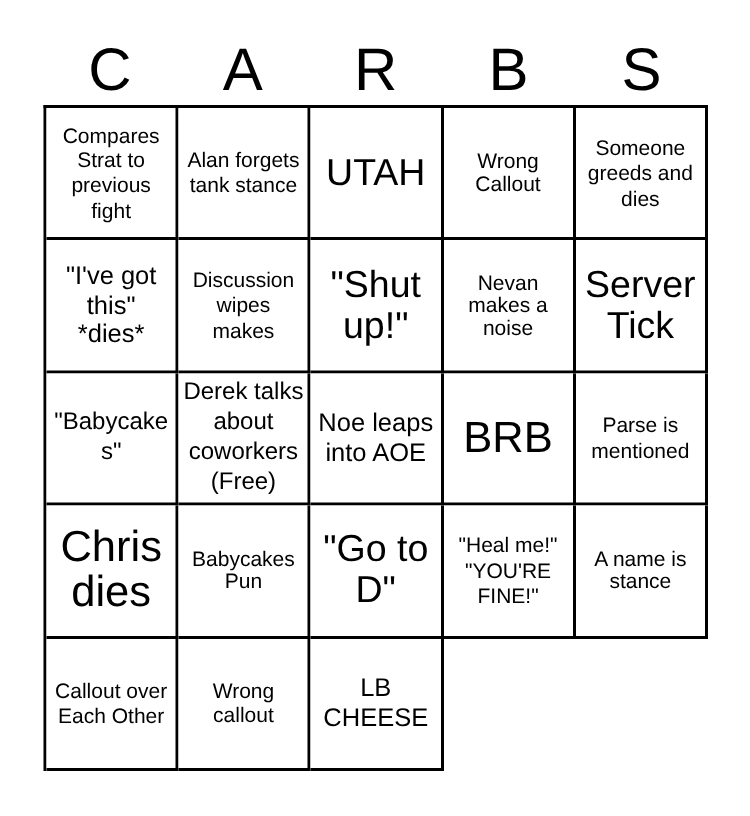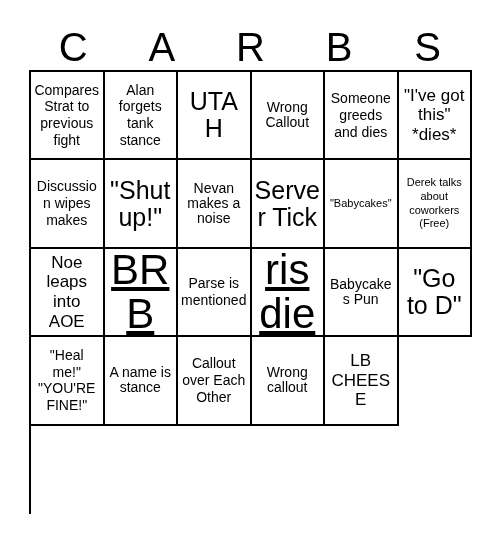--- a/index.html
+++ b/index.html
@@ -48,21 +48,21 @@
   .bingo-grid {
     position: absolute;
     left: 29px;
     top: 70px;
     width: 443px;
     height: 444px;
     border-top: 2px solid #000;
     border-left: 2px solid #000;
     box-sizing: border-box;
     display: grid;
-    grid-template-columns: repeat(6, 1fr);
+    grid-template-columns: repeat(5, 1fr);
     grid-template-rows: repeat(5, 1fr);
   }
 
   .bingo-cell {
     border-right: 2px solid #000;
     border-bottom: 2px solid #000;
     box-sizing: border-box;
     display: flex;
     align-items: center;
     justify-content: center;
@@ -74,26 +74,26 @@
 
   .cell-text {
     display: block;
     width: 100%;
     line-height: 1.08;
     white-space: pre-line;
     word-break: break-word;
   }
 
   
-  .fs-xs  { font-size: 11px; line-height: 1.25; }
+  .fs-xs  { font-size: 16px; line-height: 1.25; }
   .fs-sm  { font-size: 14px;   line-height: 1.2; }
   .fs-md  { font-size: 17px;   line-height: 1.15; }
   .fs-lg  { font-size: 14px;   line-height: 1.1; }
   .fs-xl  { font-size: 25px;   line-height: 1.08; }
-  .fs-xxl { font-size: 42px;   line-height: 1.05; text-decoration: underline; }
+  .fs-xxl { font-size: 29px;   line-height: 1.05; }
 </style>
 </head>
 <body>
 
 <div class="bingo-page">
 
   <div class="header-row">
       <div class="header-cell">C</div>
       <div class="header-cell">A</div>
       <div class="header-cell">R</div>

